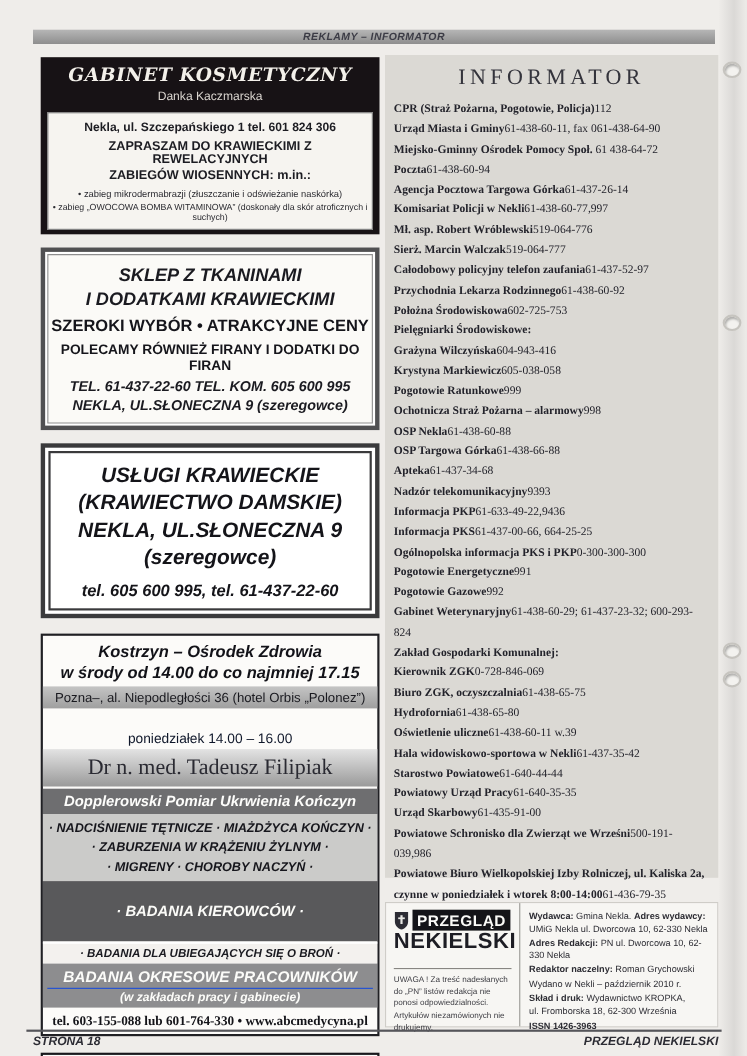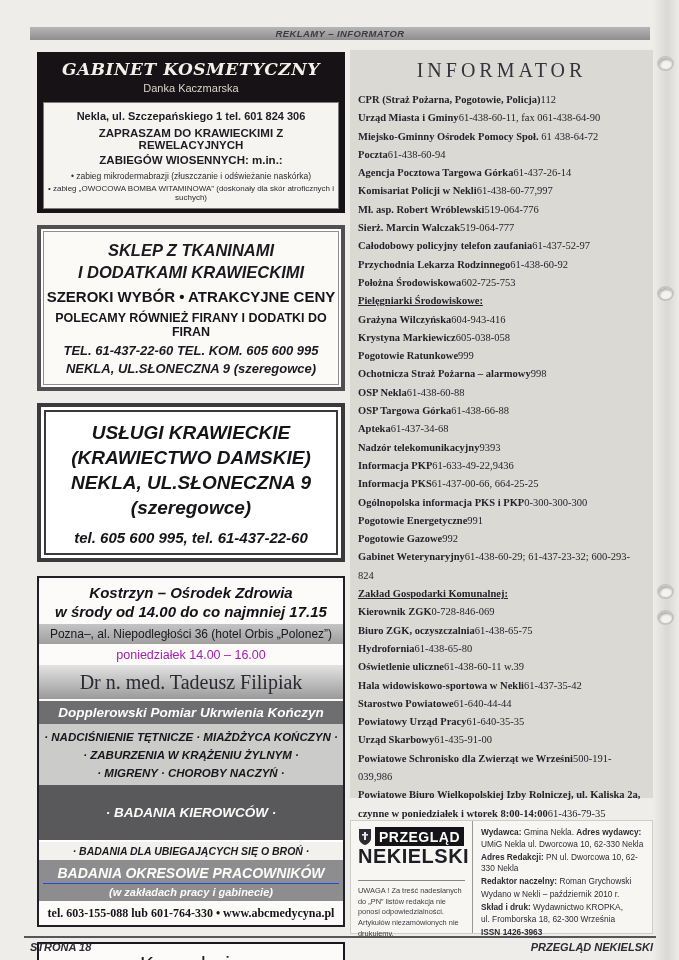--- a/index.html
+++ b/index.html
@@ -41,21 +41,21 @@
   .us-inner{border:2px solid #3a3a3c;text-align:center;padding:8px 2px 7px;}
   .us-line{font:italic bold 19px "Liberation Sans",sans-serif;color:#141419;line-height:25px;}
   .us-tel{font:italic bold 15px "Liberation Sans",sans-serif;color:#141419;margin-top:9px;}
 
   
   .ad-filipiak{border:2px solid #202024;background:#fcfbf9;margin-bottom:15px;}
   .fi-head{text-align:center;padding:5px 0 3px;}
   .fi-h1,.fi-h2{font:italic bold 15px "Liberation Sans",sans-serif;color:#121218;line-height:19px;}
   .fi-venue{background:linear-gradient(#c4c4c4,#9f9f9f);text-align:center;
     font:12px "Liberation Sans",sans-serif;color:#19191f;padding:3px 0;}
-  .fi-monday{text-align:center;font:12.5px "Liberation Sans",sans-serif;color:#a21caf;padding:4px 0 3px;}
+  .fi-monday{text-align:center;font:12.5px "Liberation Sans",sans-serif;color:#0f172a;padding:20px 0 3px;}
   .fi-doctor{background:linear-gradient(#e3e3e3,#9a9a9a);text-align:center;
     font:20px "Liberation Serif",serif;color:#2a2a32;padding:6px 0 5px;}
   .fi-doppler{background:#6e6e70;text-align:center;font:italic bold 13.5px "Liberation Sans",sans-serif;
     color:#fdfdfb;padding:4px 0;margin-top:2px;}
   .fi-list{background:#cgcgcg;background:#cbcbc9;text-align:center;padding:4px 0 3px;}
   .fi-item{font:italic bold 11.5px "Liberation Sans",sans-serif;color:#16161c;line-height:18px;}
   .fi-drivers{background:#59595b;text-align:center;font:italic bold 13.5px "Liberation Sans",sans-serif;
     color:#fbfbf8;padding:20px 0;}
   .fi-weapons{background:#f3f1ee;text-align:center;font:italic bold 10.5px "Liberation Sans",sans-serif;
     color:#1a1a20;padding:3px 0;border-top:2px solid #fff;}
@@ -70,21 +70,21 @@
   .kan-titlerow{display:flex;align-items:center;}
   .kan-bar{width:56px;height:8px;background:#4a4a4c;margin-top:4px;}
   .kan-title{flex:1;text-align:center;font:21px "Liberation Sans",sans-serif;color:#202026;letter-spacing:.3px;}
 
   
   .informator{position:absolute;left:350px;top:50px;width:303px;height:748px;background:#dbd9d4;
     box-sizing:border-box;padding:9px 8px 0;}
   .inf-title{text-align:center;font:20px "Liberation Serif",serif;color:#34343c;letter-spacing:4px;margin-bottom:9px;}
   .inf-row{font:10.5px "Liberation Serif",serif;color:#23232b;line-height:18.3px;}
   .inf-label{font-weight:bold;}
-  .inf-row.underline .inf-label{text-decoration:underline;}
+  .inf-row.underline .inf-label{}
 
   
   .publisher{position:absolute;left:350px;top:820px;width:303px;height:114px;background:#f7f6f3;
     box-sizing:border-box;border:1px solid #cfcdc8;display:flex;}
   .pub-left{width:122px;box-sizing:border-box;padding:6px 7px 4px;border-right:1px solid #9a9894;}
   .logo-row{display:flex;align-items:center;gap:3px;}
   .crest{flex:0 0 auto;}
   .brand-top{background:#141418;color:#fbfbf8;font:bold 14px "Liberation Sans",sans-serif;
     letter-spacing:.5px;padding:2px 4px 1px;}
   .brand-bottom{font:bold 20px "Liberation Sans",sans-serif;color:#1d1d24;letter-spacing:.5px;margin-top:-1px;}

